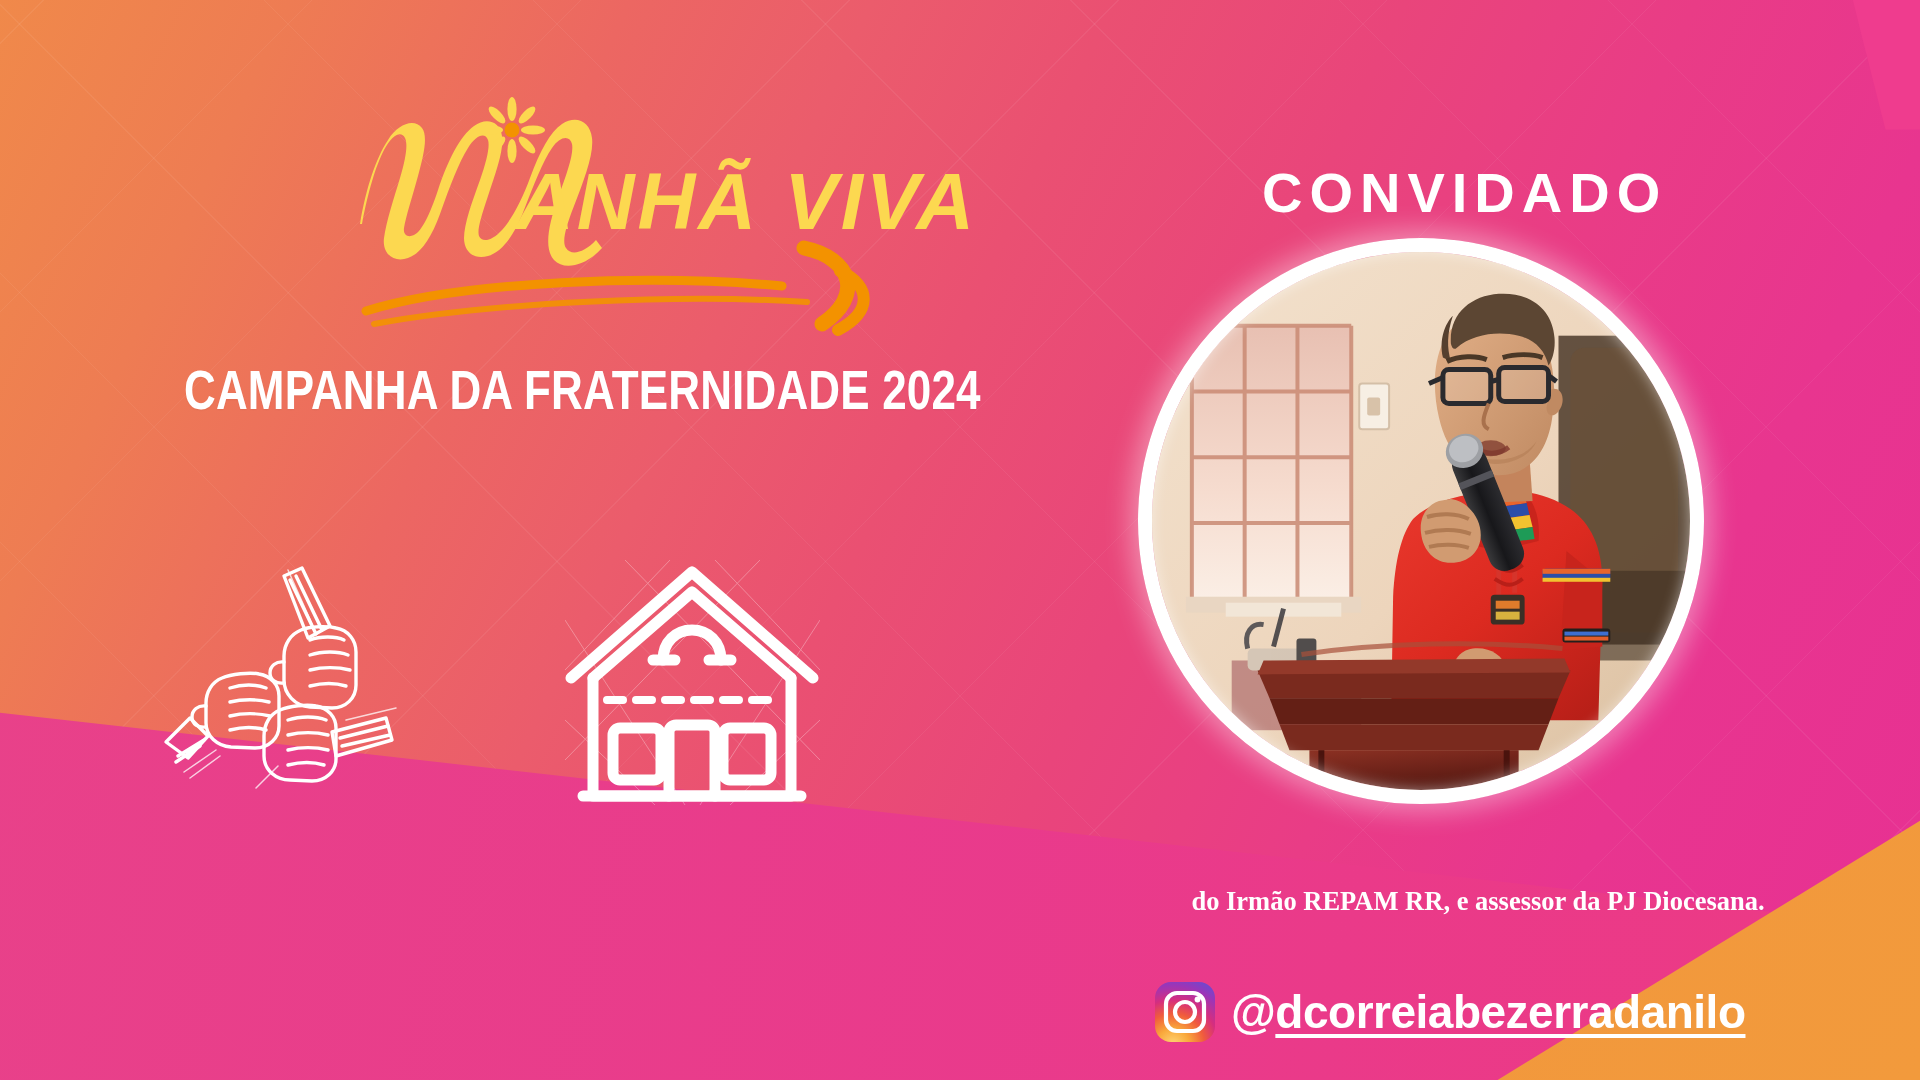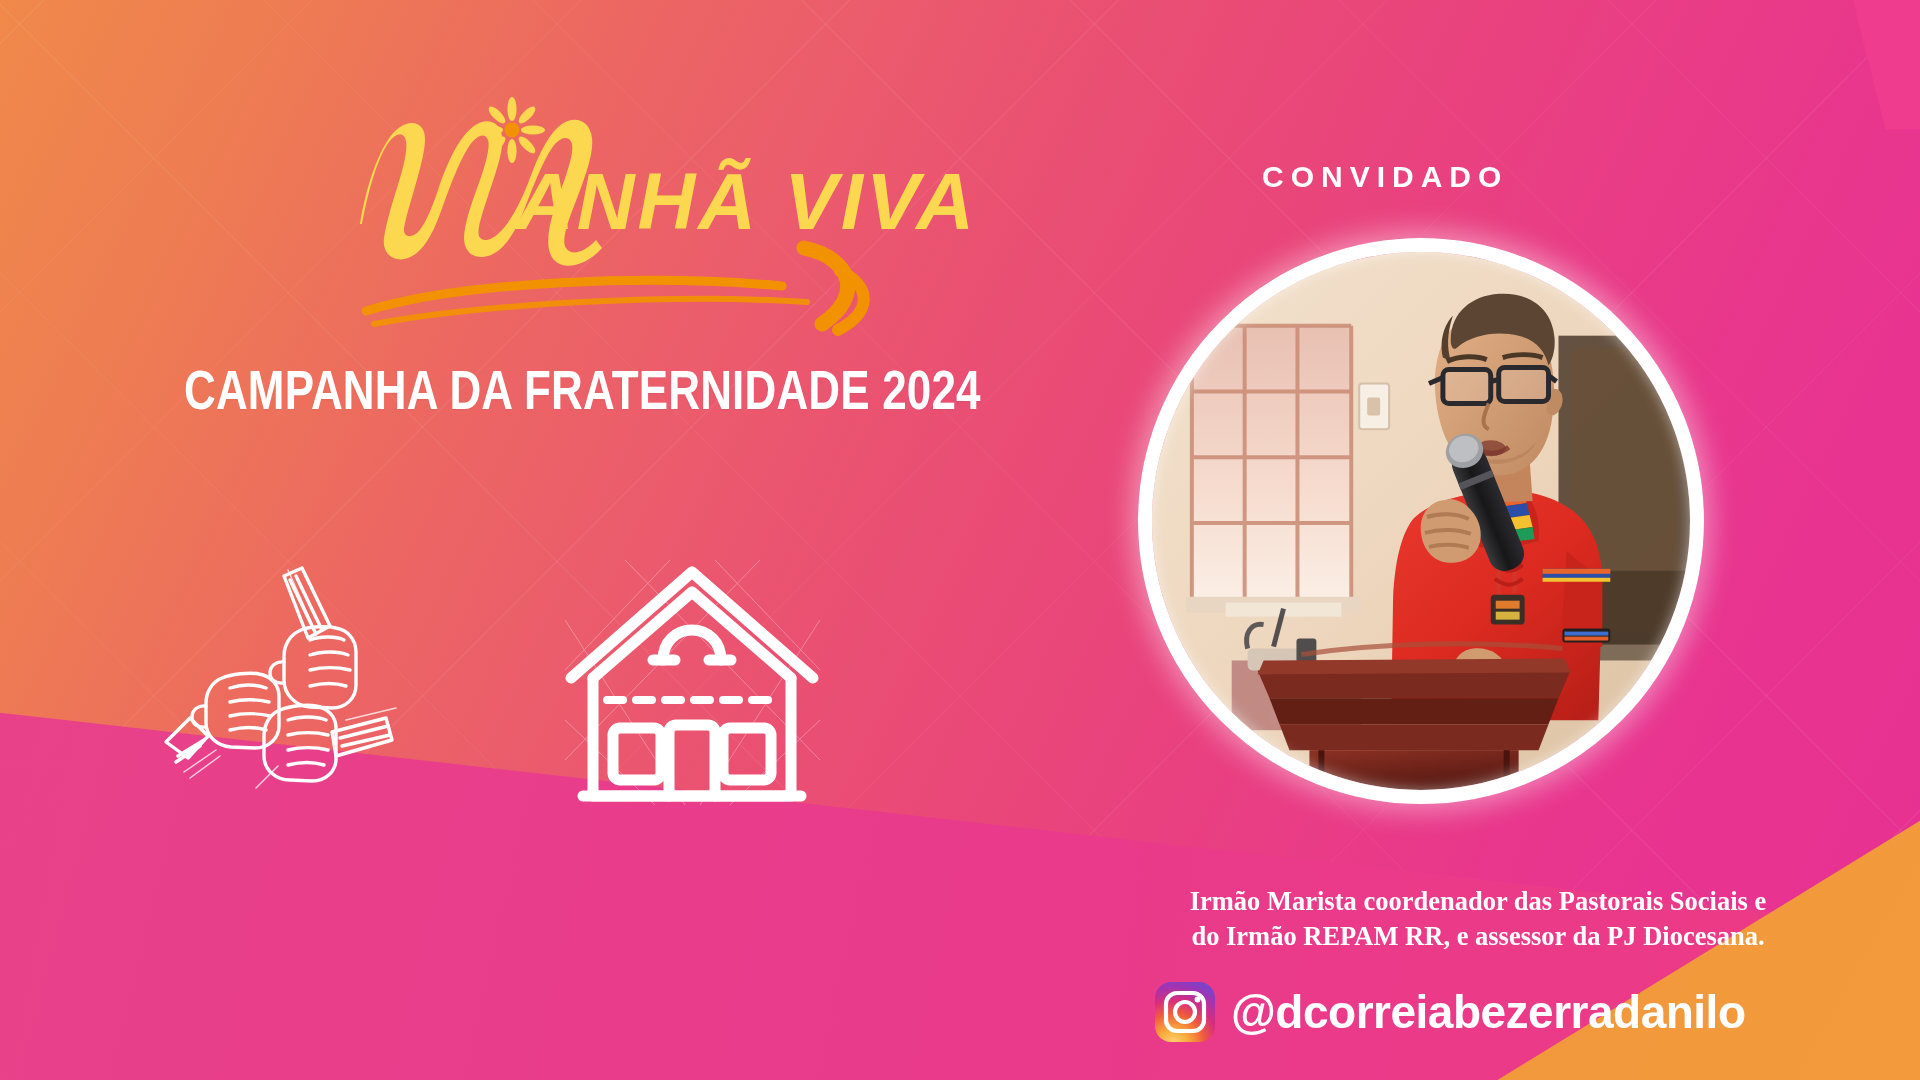--- a/index.html
+++ b/index.html
@@ -70,21 +70,21 @@
   }
 
   
   .icon-hands{position:absolute;left:160px;top:560px;width:250px;height:240px;}
   .icon-house{position:absolute;left:565px;top:560px;width:255px;height:245px;}
   .icon-hands svg,.icon-house svg{display:block;width:100%;height:100%;}
 
   
   .convidado{
     position:absolute;left:1262px;top:160px;
-    color:#fff;font-weight:700;font-size:30px;
+    color:#fff;font-weight:700;font-size:56px;
     letter-spacing:7px;white-space:nowrap;
   }
 
   .portrait-wrap{
     position:absolute;left:1138px;top:238px;
     width:566px;height:566px;
     border-radius:50%;
     padding:13px;
     background:transparent;
   }
@@ -119,21 +119,21 @@
     position:absolute;left:1155px;top:982px;
     display:flex;align-items:center;gap:16px;
   }
   .insta-icon{width:60px;height:60px;flex:0 0 auto;}
   .insta-icon svg{display:block;width:100%;height:100%;}
   .insta-handle{
     color:#fff;font-weight:700;font-size:46px;letter-spacing:-.5px;white-space:nowrap;
     display:flex;align-items:baseline;
   }
   .insta-handle .at{text-decoration:none;}
-  .insta-handle .name{text-underline-offset:6px;text-decoration-thickness:4px;}
+  .insta-handle .name{text-decoration:underline;text-underline-offset:6px;text-decoration-thickness:4px;}
 </style>
 </head>
 <body>
 
 <div class="stage">
 
   <div class="hatch"></div>
   <div class="wedge-pink"></div>
   <div class="wedge-orange"></div>
   <div class="wedge-topright"></div>
@@ -400,21 +400,20 @@
           <rect x="158" y="500" width="210" height="44" fill="url(#woodg)"></rect>
           <path d="M170 500 L170 540 M356 500 L356 540" stroke="#4A130D" stroke-width="6"></path>
           <path d="M150 404 C230 392 330 390 412 398" stroke="#A8503A" stroke-width="5" fill="none" opacity=".7"></path>
         </g>
       </svg>
     </div>
     <div class="portrait-ring"></div>
   </div>
 
   <div class="guest-desc">
-    <div>Irmão Marista coordenador das Pastorais Sociais e</div>
     <div>do Irmão REPAM RR, e assessor da PJ Diocesana.</div>
   </div>
 
   <div class="insta">
     <span class="insta-icon">
       <svg viewBox="0 0 60 60">
         <defs>
           <radialGradient id="ig" cx="0.3" cy="1.05" r="1.25">
             <stop offset="0%" stop-color="#FFD776"></stop>
             <stop offset="22%" stop-color="#F9A83B"></stop>

